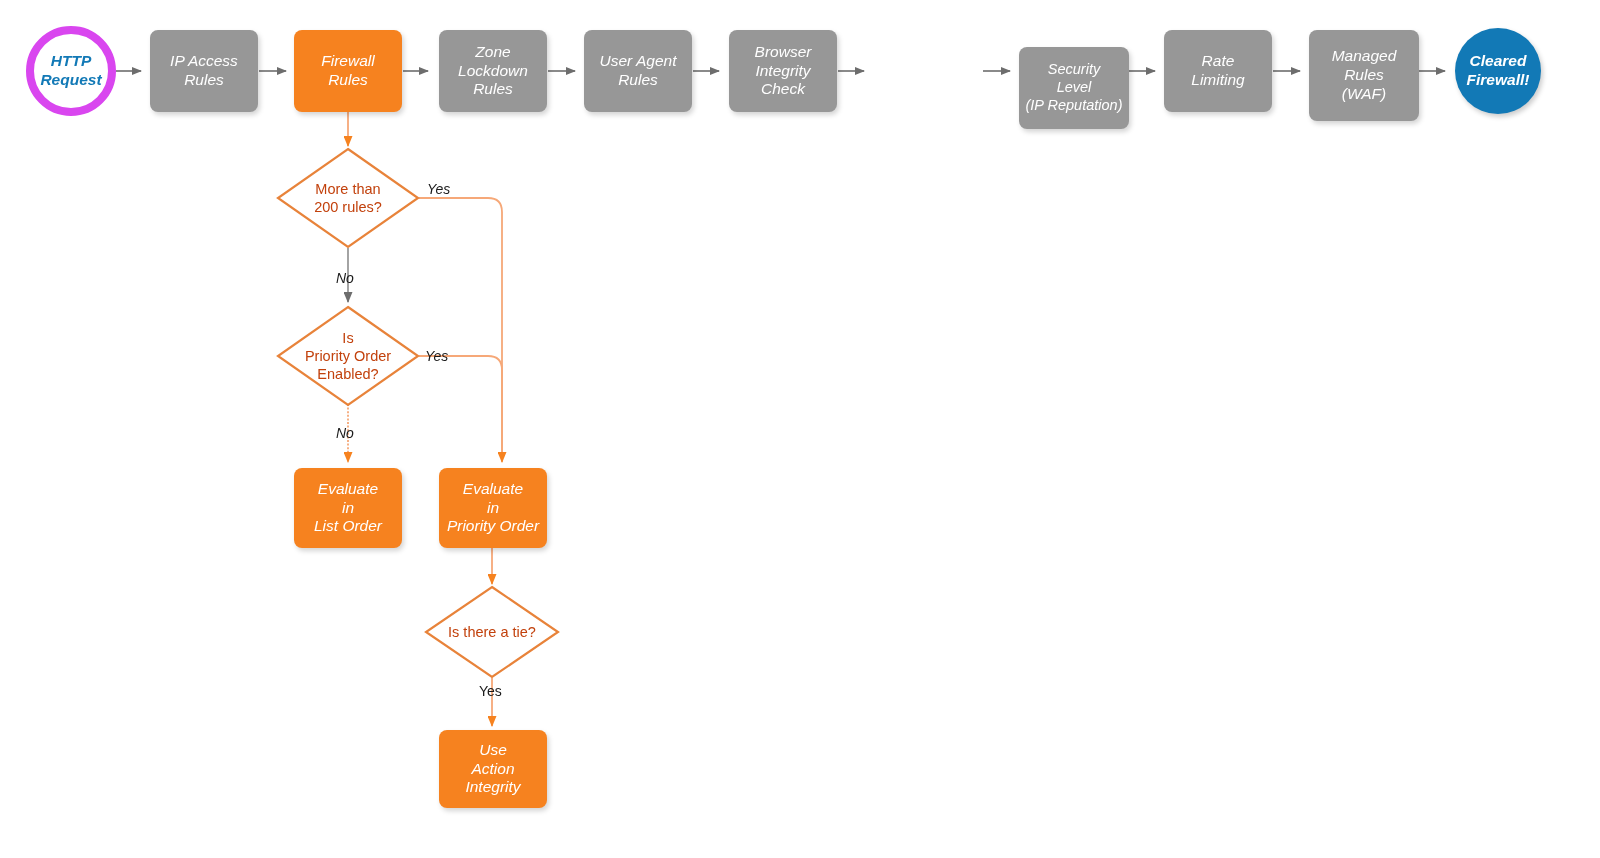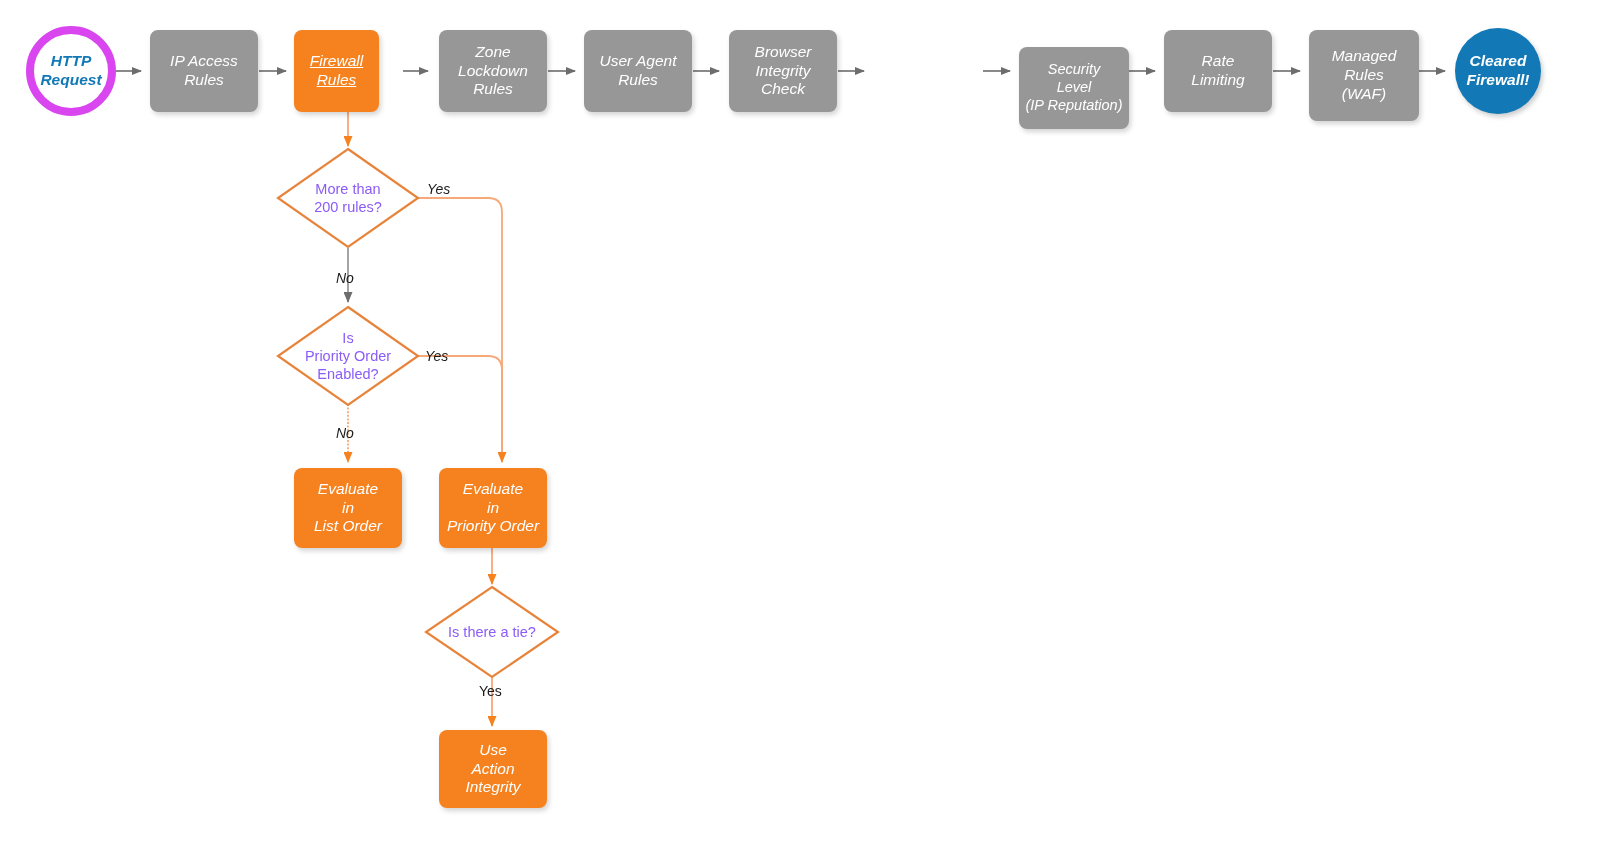--- a/index.html
+++ b/index.html
@@ -69,21 +69,21 @@
   .diamond {
     position: absolute;
     display: flex;
     align-items: center;
     justify-content: center;
   }
   .diamond .dtext {
     position: relative;
     z-index: 2;
     font-size: 14.5px;
-    color: #8b5cf6;
+    color: #c2410c;
     line-height: 1.25;
     text-align: center;
     white-space: pre-line;
   }
   .diamond .dshape {
     position: absolute;
     left: 0; top: 0;
     width: 100%;
     height: 100%;
     z-index: 1;
@@ -149,21 +149,21 @@
   <div class="node terminator hollow" style="left:26px; top:26px; width:90px; height:90px;">
     <span style="white-space:pre-line;">HTTP
 Request</span>
   </div>
 
   <div class="node proc gray" style="left:150px; top:30px; width:108px; height:82px;">
     <span style="white-space:pre-line;">IP Access
 Rules</span>
   </div>
 
-  <div class="node proc orange" style="left:294px; top:30px; width:85px; height:82px;text-decoration:underline;">
+  <div class="node proc orange" style="left:294px; top:30px; width:108px; height:82px;">
     <span style="white-space:pre-line;">Firewall
 Rules</span>
   </div>
 
   <div class="node proc gray" style="left:439px; top:30px; width:108px; height:82px;">
     <span style="white-space:pre-line;">Zone
 Lockdown
 Rules</span>
   </div>
 

